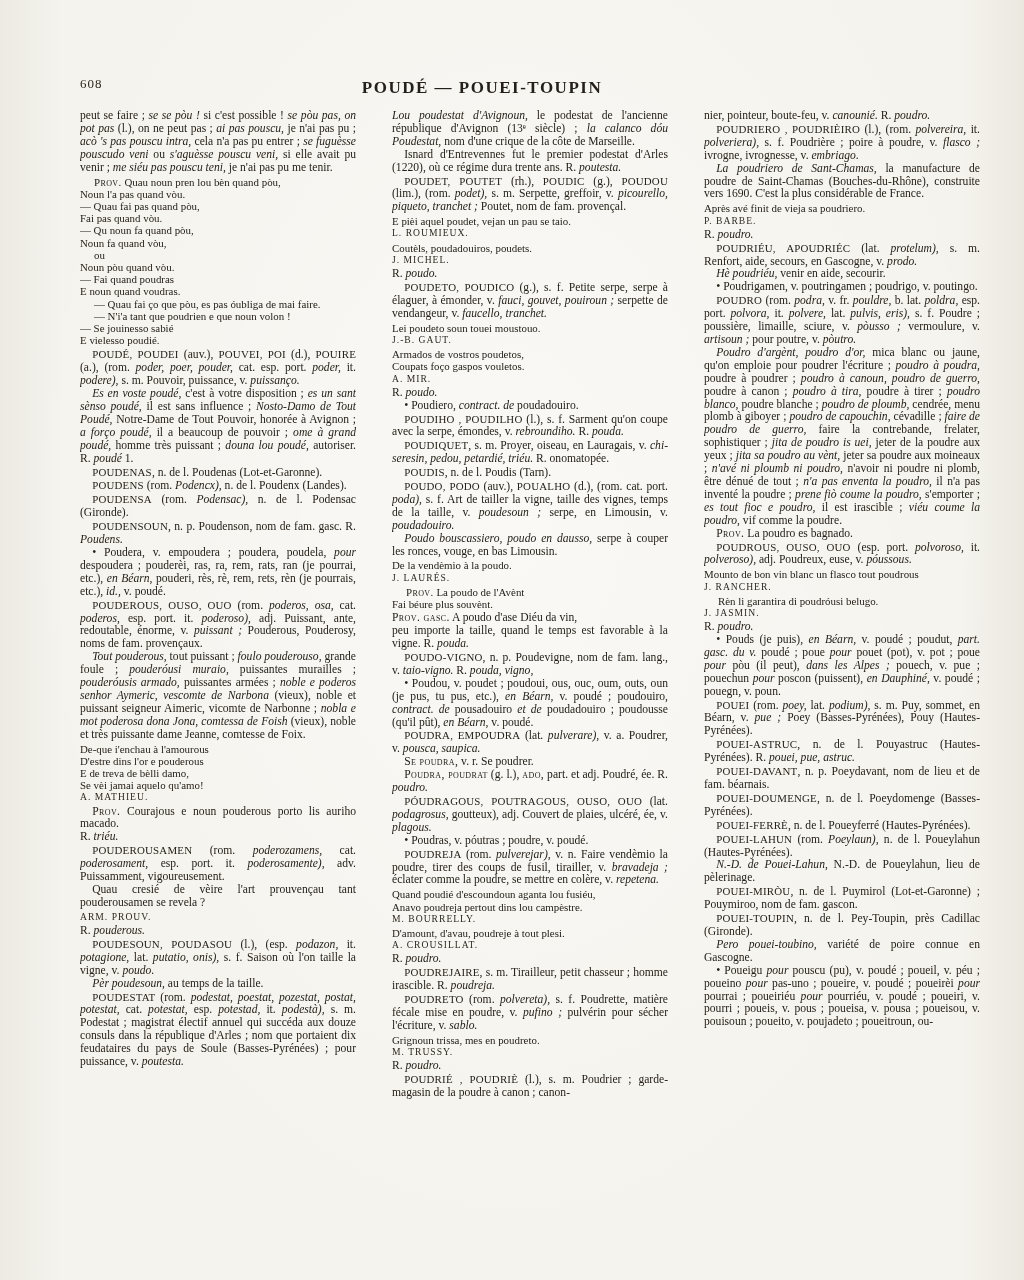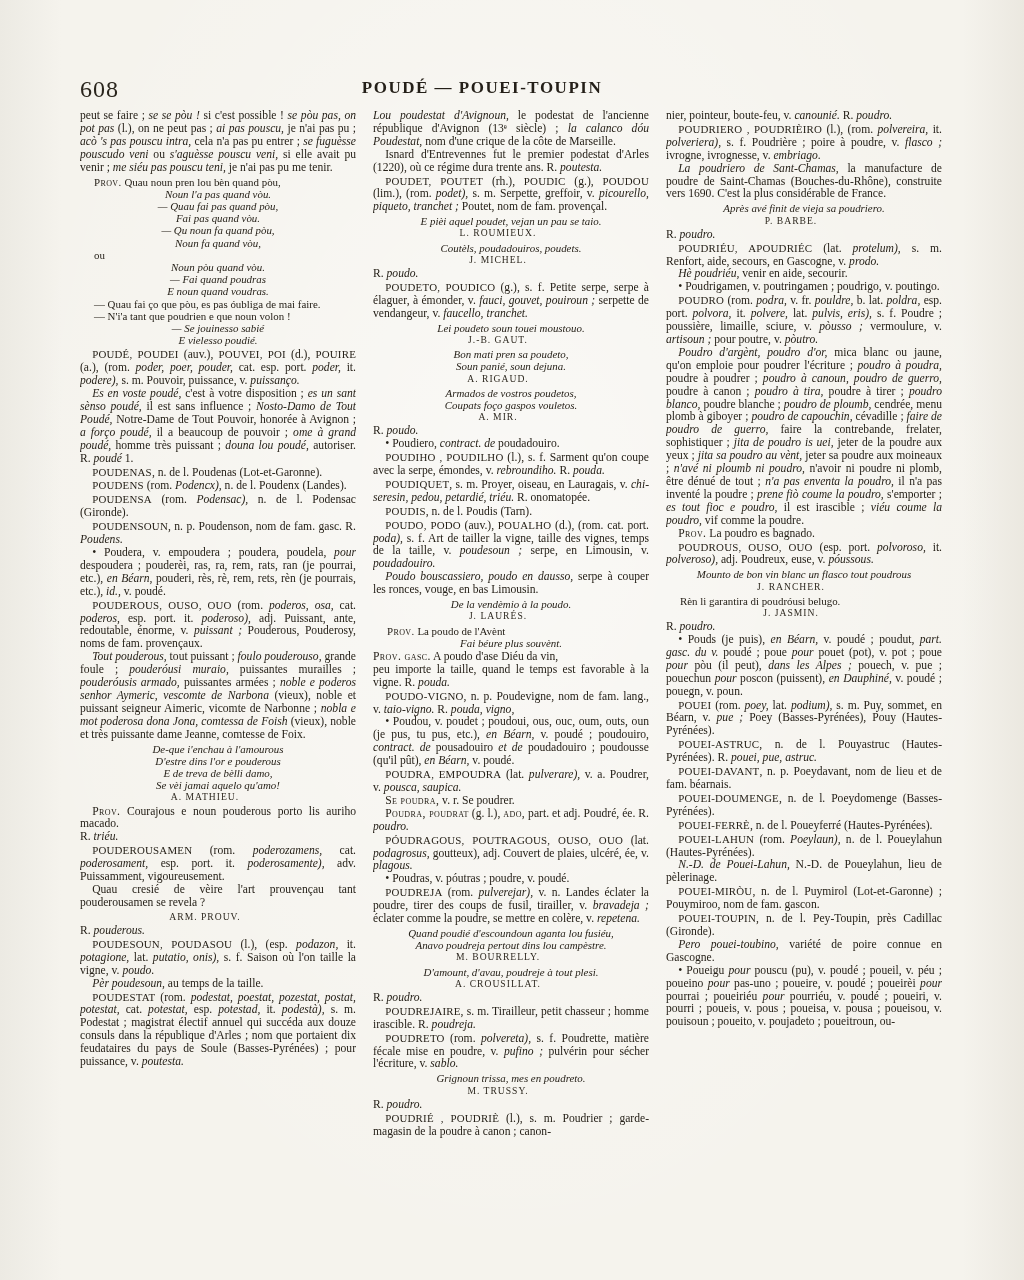--- a/index.html
+++ b/index.html
@@ -10,46 +10,46 @@
       radial-gradient(ellipse at 50% 40%, rgba(255,255,255,0.5), rgba(0,0,0,0) 70%),
       linear-gradient(90deg, #eceae3 0%, #f5f3ed 6%, #f5f3ed 94%, #ebe8e0 100%),
       #f3f1ea;
     color:#262119;
     font-family:"Liberation Serif","DejaVu Serif",serif;
     overflow:hidden;
     box-sizing:border-box;
   }
   .page-number{
     position:absolute;left:80px;top:76px;
-    font-size:24px;letter-spacing:1px;color:#2a251d;
+    font-size:13px;letter-spacing:1px;color:#2a251d;
   }
   .page-title{
     position:absolute;left:0;right:60px;top:78px;
     text-align:center;font-weight:bold;font-size:17px;
     letter-spacing:1.5px;color:#241f18;
   }
   .columns{
     position:absolute;top:110px;left:80px;
-    display:flex;gap:17px;
+    display:flex;gap:36px;
   }
   .col{
     width:276px;height:1155px;overflow:hidden;
     text-align:justify;
     font-size:11.6px;line-height:12.9px;
   }
   .para{margin:0;text-indent:1.05em;}
   .flush{text-indent:0;}
   .run-b{font-weight:normal;font-size:0.94em;letter-spacing:0.2px;}
   .run-i{font-style:italic;}
   .run-sc{font-variant:small-caps;letter-spacing:0.4px;}
   .versegroup{margin:1px 0 2px;text-indent:0;}
   .vline{font-size:10.9px;line-height:12.2px;text-indent:0;}
-  .al-c{text-align:center;font-style:italic;}
+  .al-c{text-align:left;}
   .al-l{text-align:left;padding-left:14px;}
-  .al-r{text-align:center;}
+  .al-r{text-align:left;}
   .attr{font-size:9.6px;letter-spacing:1px;padding-right:26px;color:#2e2920;}
 </style>
 </head>
 <body>
 
 <div class="page">
   <div class="page-number">608</div>
   <div class="page-title">POUDÉ — POUEI-TOUPIN</div>
   <div class="columns">
     <div class="col">
@@ -110,25 +110,20 @@
           <div class="vline al-c"><span>Coutèls, poudadouiros, poudets.</span></div>
           <div class="vline al-r attr"><span>J. MICHEL.</span></div>
         </div>
         <p class="para flush"><span>R. </span><span class="run-i">poudo.</span></p>
         <p class="para"><span class="run-b">POUDETO, POUDICO</span><span> (g.), s. f. Petite serpe, serpe à élaguer, à émonder, v. </span><span class="run-i">fauci, gouvet, pouiroun ;</span><span> serpette de vendangeur, v. </span><span class="run-i">faucello, tranchet.</span></p>
         <div class="versegroup">
           <div class="vline al-c"><span>Lei poudeto soun touei moustouo.</span></div>
           <div class="vline al-r attr"><span>J.-B. GAUT.</span></div>
         </div>
         <div class="versegroup">
-          <div class="vline al-c"><span>Bon mati pren sa poudeto,</span></div>
-          <div class="vline al-c"><span>Soun panié, soun dejuna.</span></div>
-          <div class="vline al-r attr"><span>A. RIGAUD.</span></div>
-        </div>
-        <div class="versegroup">
           <div class="vline al-c"><span>Armados de vostros poudetos,</span></div>
           <div class="vline al-c"><span>Coupats foço gaspos vouletos.</span></div>
           <div class="vline al-r attr"><span>A. MIR.</span></div>
         </div>
         <p class="para flush"><span>R. </span><span class="run-i">poudo.</span></p>
         <p class="para"><span>• Poudiero, </span><span class="run-i">contract. de</span><span> poudadouiro.</span></p>
         <p class="para"><span class="run-b">POUDIHO , POUDILHO</span><span> (l.), s. f. Sarment qu'on coupe avec la serpe, émondes, v. </span><span class="run-i">rebroundiho.</span><span> R. </span><span class="run-i">pouda.</span></p>
         <p class="para"><span class="run-b">POUDIQUET</span><span>, s. m. Proyer, oiseau, en Lauragais, v. </span><span class="run-i">chi-seresin, pedou, petardié, triéu.</span><span> R. onomatopée.</span></p>
         <p class="para"><span class="run-b">POUDIS</span><span>, n. de l. Poudis (Tarn).</span></p>
         <p class="para"><span class="run-b">POUDO, PODO</span><span> (auv.), </span><span class="run-b">POUALHO</span><span> (d.), (rom. cat. port. </span><span class="run-i">poda),</span><span> s. f. Art de tailler la vigne, taille des vignes, temps de la taille, v. </span><span class="run-i">poudesoun ;</span><span> serpe, en Limousin, v. </span><span class="run-i">poudadouiro.</span></p>
@@ -143,21 +138,21 @@
         </div>
         <p class="para flush"><span class="run-sc">Prov. gasc.</span><span> A poudo d'ase Diéu da vin,</span></p>
         <p class="para flush"><span>peu importe la taille, quand le temps est favorable à la vigne. R. </span><span class="run-i">pouda.</span></p>
         <p class="para"><span class="run-b">POUDO-VIGNO</span><span>, n. p. Poudevigne, nom de fam. lang., v. </span><span class="run-i">taio-vigno.</span><span> R. </span><span class="run-i">pouda, vigno,</span></p>
         <p class="para"><span>• Poudou, v. poudet ; poudoui, ous, ouc, oum, outs, oun (je pus, tu pus, etc.), </span><span class="run-i">en Béarn,</span><span> v. poudé ; poudouiro, </span><span class="run-i">contract. de</span><span> pousadouiro </span><span class="run-i">et de</span><span> poudadouiro ; poudousse (qu'il pût), </span><span class="run-i">en Béarn,</span><span> v. poudé.</span></p>
         <p class="para"><span class="run-b">POUDRA, EMPOUDRA</span><span> (lat. </span><span class="run-i">pulverare),</span><span> v. a. Poudrer, v. </span><span class="run-i">pousca, saupica.</span></p>
         <p class="para"><span class="run-sc">Se poudra,</span><span> v. r. Se poudrer.</span></p>
         <p class="para"><span class="run-sc">Poudra, poudrat</span><span> (g. l.), </span><span class="run-sc">ado,</span><span> part. et adj. Poudré, ée. R. </span><span class="run-i">poudro.</span></p>
         <p class="para"><span class="run-b">PÓUDRAGOUS, POUTRAGOUS, OUSO, OUO</span><span> (lat. </span><span class="run-i">podagrosus,</span><span> goutteux), adj. Couvert de plaies, ulcéré, ée, v. </span><span class="run-i">plagous.</span></p>
         <p class="para"><span>• Poudras, v. póutras ; poudre, v. poudé.</span></p>
-        <p class="para"><span class="run-b">POUDREJA</span><span> (rom. </span><span class="run-i">pulverejar),</span><span> v. n. Landes éclater la poudre, tirer des coups de fusil, tirailler, v. </span><span class="run-i">bravadeja ;</span><span> éclater comme la poudre, se mettre en colère, v. </span><span class="run-i">repetena.</span></p>
+        <p class="para"><span class="run-b">POUDREJA</span><span> (rom. </span><span class="run-i">pulverejar),</span><span> v. n. Faire vendèmio la poudre, tirer des coups de fusil, tirailler, v. </span><span class="run-i">bravadeja ;</span><span> éclater comme la poudre, se mettre en colère, v. </span><span class="run-i">repetena.</span></p>
         <div class="versegroup">
           <div class="vline al-c"><span>Quand poudié d'escoundoun aganta lou fusiéu,</span></div>
           <div class="vline al-c"><span>Anavo poudreja pertout dins lou campèstre.</span></div>
           <div class="vline al-r attr"><span>M. BOURRELLY.</span></div>
         </div>
         <div class="versegroup">
           <div class="vline al-c"><span>D'amount, d'avau, poudreje à tout plesi.</span></div>
           <div class="vline al-r attr"><span>A. CROUSILLAT.</span></div>
         </div>
         <p class="para flush"><span>R. </span><span class="run-i">poudro.</span></p>

